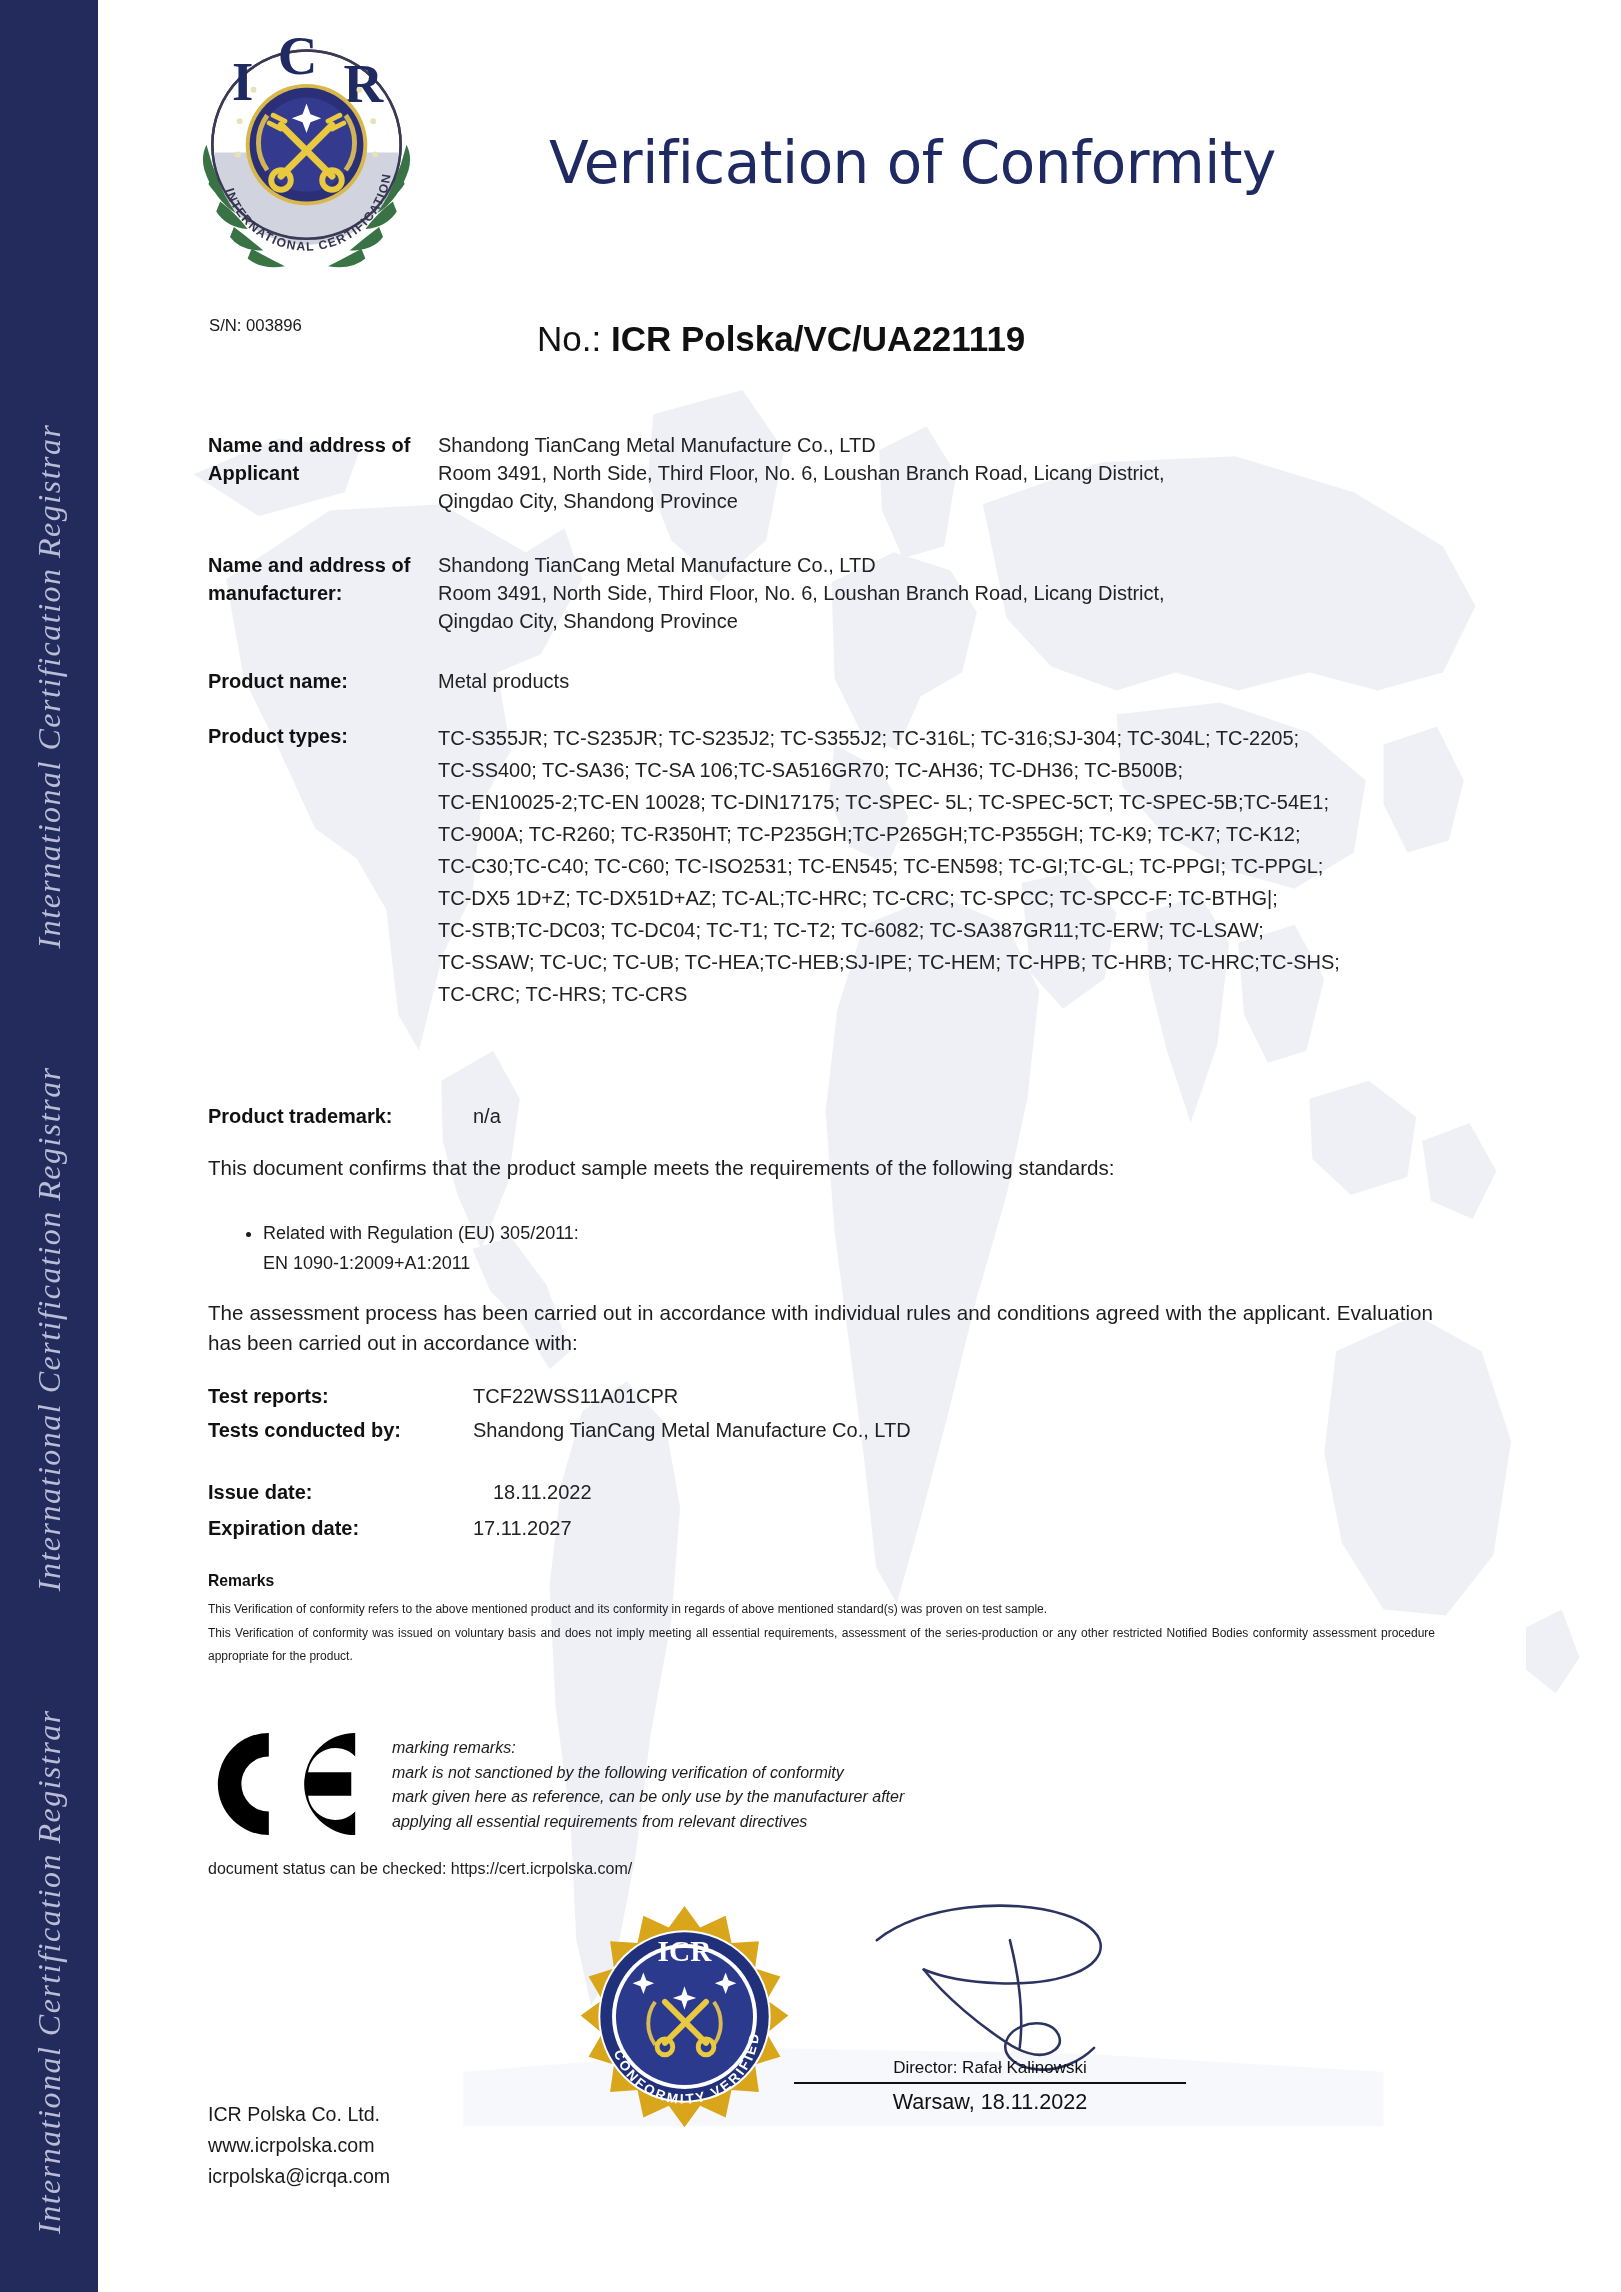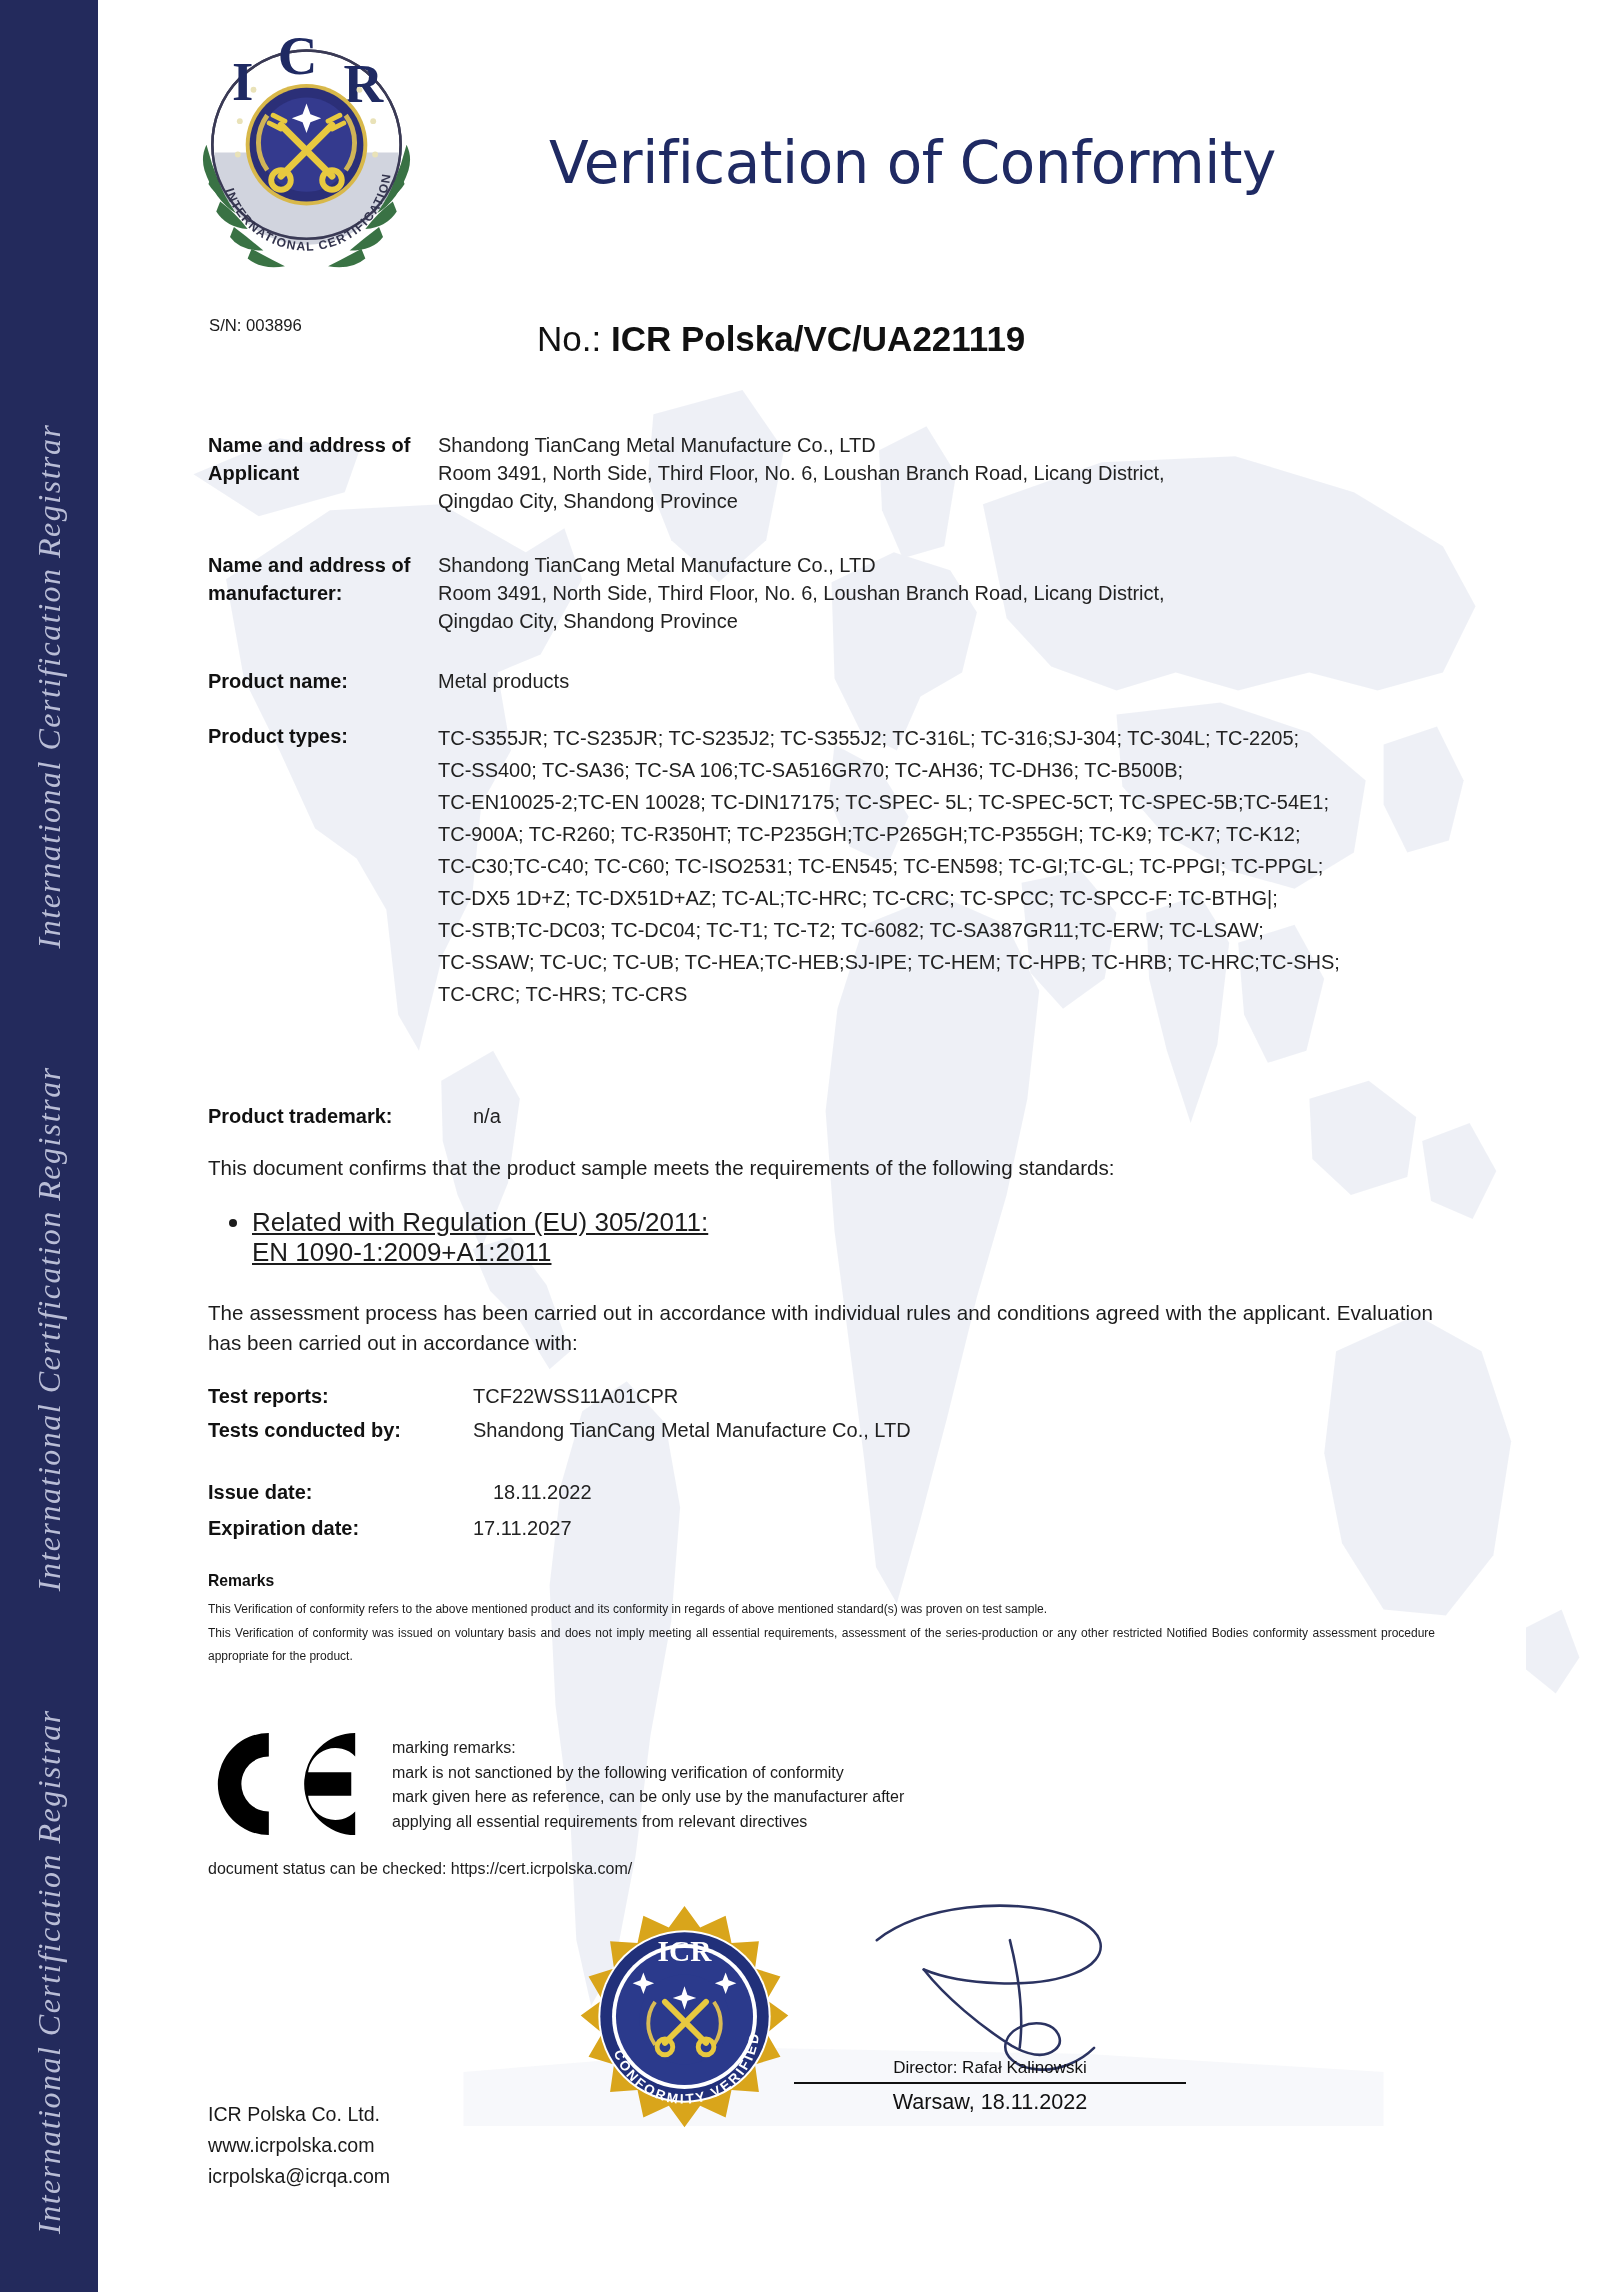--- a/index.html
+++ b/index.html
@@ -140,26 +140,25 @@
   .para {
     position: absolute;
     font-size: 20.6px;
     line-height: 30px;
     color: #1c1c1c;
   }
   .para.justify { text-align: justify; }
 
   .bullet-list {
     position: absolute;
-    margin: 5px;
+    margin: 16px;
     padding: 0 0 0 39px;
-    font-size: 26px;
+    font-size: 18px;
     line-height: 30px;
     color: #1c1c1c;
-    text-decoration: underline;
   }
   .bullet-list li { margin: 0; }
   .bullet-list li .sub { display: block; }
 
   
   .remarks-title {
     position: absolute;
     font-size: 15.7px;
     font-weight: bold;
     color: #111111;
@@ -183,20 +182,21 @@
   }
   .ce-mark svg { width: 100%; height: 100%; display: block; }
 
   .ce-remarks {
     position: absolute;
     left: 392px;
     top: 1736px;
     font-size: 16px;
     line-height: 24.5px;
     color: #1c1c1c;
+    font-style: italic;
   }
   .ce-remarks div { white-space: nowrap; }
 
   .doc-status {
     position: absolute;
     left: 208px;
     top: 1860px;
     font-size: 16px;
     color: #1c1c1c;
   }

